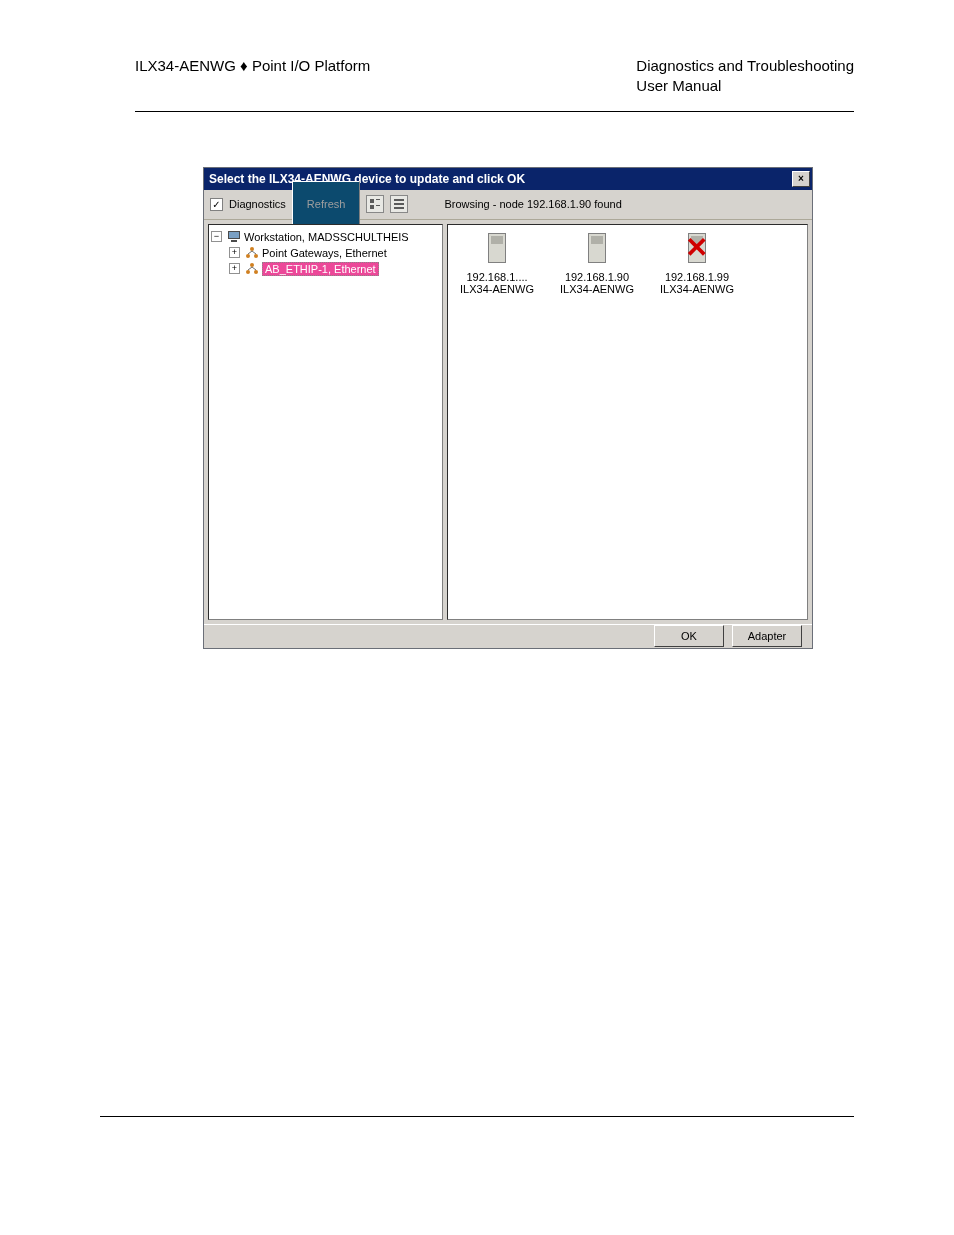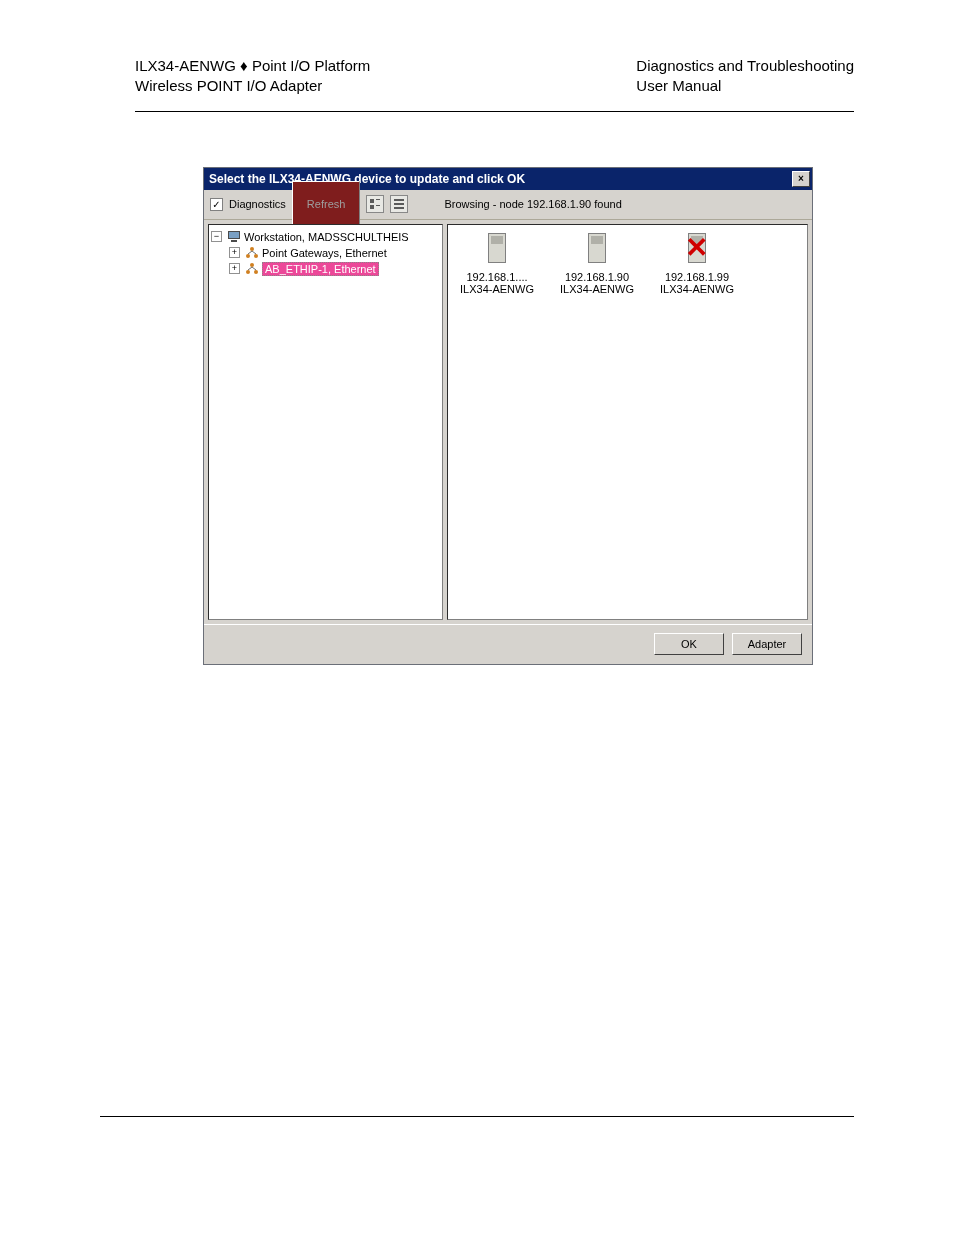--- a/index.html
+++ b/index.html
@@ -72,21 +72,21 @@
   .cb {
     width: 13px; height: 13px;
     background: #fff;
     border: 1px solid #808080;
     display: inline-flex;
     align-items: center; justify-content: center;
     font-size: 10px;
   }
   .btn-refresh {
     padding: 16px 14px;
-    background: #7f1d1d;
+    background: #0c4a6e;
     border: 1px solid #fff;
     border-right-color: #808080;
     border-bottom-color: #808080;
     color: #9e9e9e;
     font-size: 11px;
   }
   .icon-tool {
     width: 18px; height: 18px;
     border: 1px solid #888;
     background: #e8e8e4;
@@ -174,21 +174,21 @@
     background: #b0b0a8;
   }
   .device-icon .x-overlay {
     position: absolute;
     top: -2px; left: 4px;
     font-size: 28px;
     color: #d00000;
     font-weight: bold;
   }
   .footer-bar {
-    height: 40px;
+    height: 24px;
     border-top: 1px solid #fff;
     display: flex;
     align-items: center;
     justify-content: flex-end;
     gap: 8px;
     padding: 0 10px;
   }
   .dlg-btn {
     width: 70px; height: 22px;
     background: #d6d3ce;
@@ -213,21 +213,20 @@
 <body>
 
 <div class="page">
   <div class="header">
     <div class="left">
       <div>
         <span>ILX34-AENWG</span>
         <span>♦</span>
         <span>Point I/O Platform</span>
       </div>
-      <div>Wireless POINT I/O Adapter</div>
     </div>
     <div class="right">
       <div>Diagnostics and Troubleshooting</div>
       <div>User Manual</div>
     </div>
   </div>
   <hr class="hr-top">
 
   <div class="dialog">
     <div class="titlebar">

